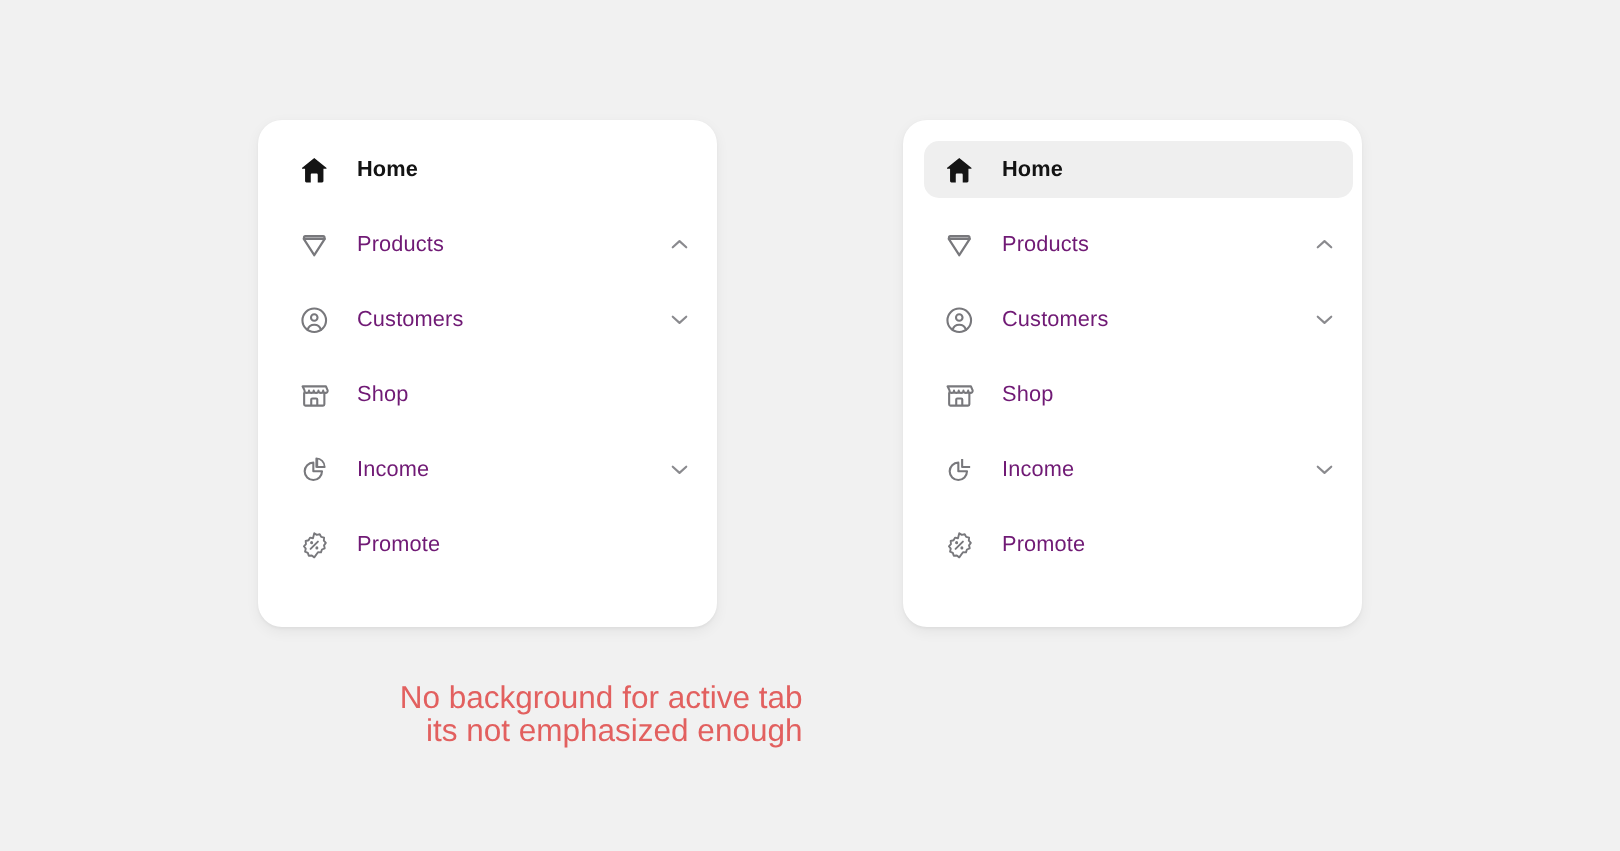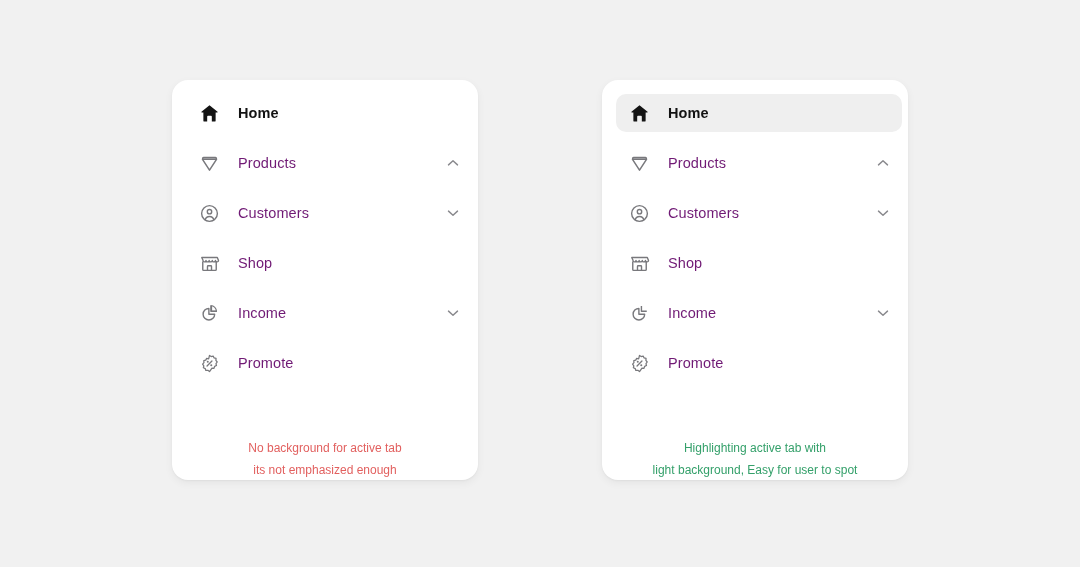--- a/index.html
+++ b/index.html
@@ -18,21 +18,21 @@
     position: absolute;
     left: 0;
     top: 0;
     width: 1080px;
     height: 567px;
   }
   .panel {
     position: absolute;
     top: 80px;
     width: 306px;
-    height: 400px;
+    height: 338px;
     background: #ffffff;
     border-radius: 16px;
     box-shadow: 0 3px 9px rgba(0,0,0,0.055), 0 1px 2px rgba(0,0,0,0.04);
     box-sizing: border-box;
     padding: 14px 6px 0 14px;
   }
   .panel.left  { left: 172px; }
   .panel.right { left: 602px; }
 
   .nav-item {
@@ -76,24 +76,24 @@
     width: 18px;
     height: 18px;
     color: #8a8a8e;
     display: block;
   }
   .chev svg { display: block; width: 18px; height: 18px; }
   .chev.hidden { visibility: hidden; }
 
   .caption {
     position: absolute;
-    top: 437px;
+    top: 455px;
     width: 420px;
-    text-align: center;
-    font-size: 12px;
+    text-align: right;
+    font-size: 21px;
     line-height: 22px;
     white-space: pre-line;
   }
   .caption.left  { left: 115px; color: #e2605f; }
   .caption.right { left: 545px; color: #34a06a; }
 </style>
 </head>
 <body>
 
 <div class="stage">
@@ -260,16 +260,14 @@
             <path d="M14.8 9.2 9.2 14.8" stroke-linecap="round"></path>
           </svg>
       </span>
       <span class="nav-label">Promote</span>
       <span class="chev hidden"></span>
     </div>
   </div>
 
   <div class="caption left">No background for active tab
 its not emphasized enough</div>
-  <div class="caption right">Highlighting active tab with
-light background, Easy for user to spot</div>
 
 </div>
 
 </body></html>

